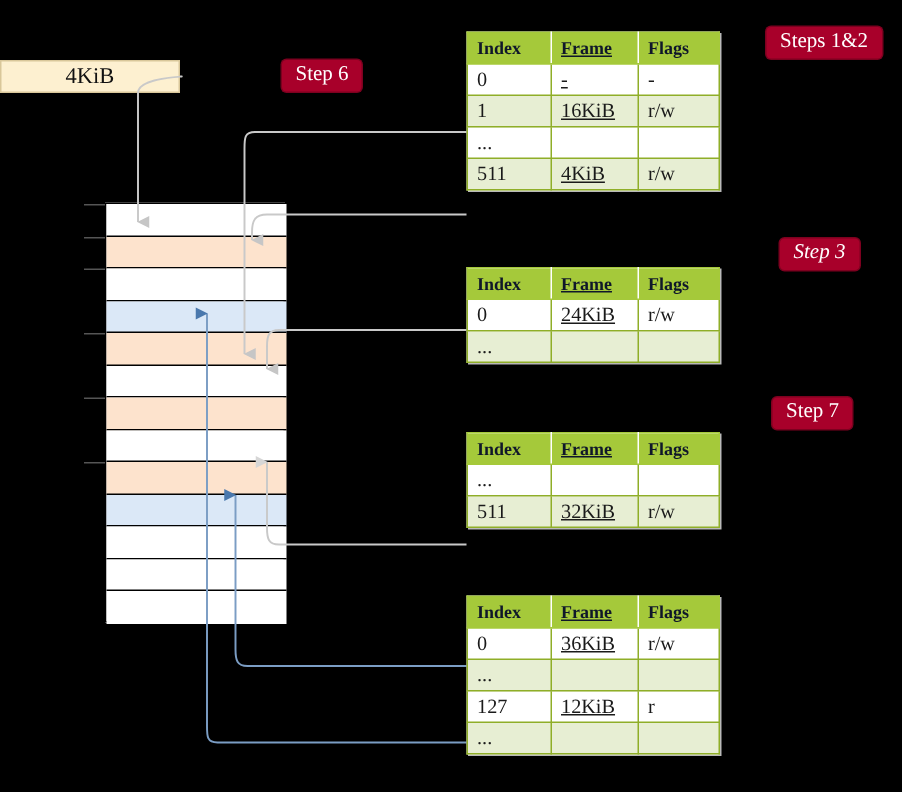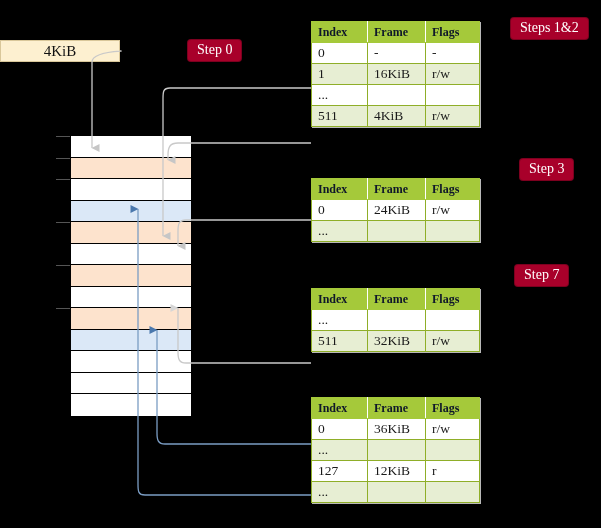--- a/index.html
+++ b/index.html
@@ -84,21 +84,21 @@
     color:#0f172a;
     font-weight:bold;
     font-size:12px;
     border:1px solid #a5c93a;
     border-right:1px solid #ffffff;
   }
   .ptable th:last-child{border-right:1px solid #a5c93a;margin-top:24px;}
   .ptable tr.alt td{background:#e7eed3;}
   .ptable td.hl{background:#fdf7a8;}
   .col-index{width:56px;}
-  .col-frame{width:58px;}
+  .col-frame{width:58px;text-decoration:underline;}
   .col-flags{width:54px;}
 
   
   svg.wires{position:absolute;left:0;top:0;width:601px;height:528px;pointer-events:none;}
 </style>
 </head>
 <body>
 
 <div class="stage">
 
@@ -161,23 +161,23 @@
     <g>
       <path d="M311,444 L165,444 C158,444 157,440 157,433 L157,330" fill="none" stroke="#7b9dc4" stroke-width="1.3" marker-end="url(#arrBlueUp)"></path>
     </g>
 
     <g>
       <path d="M311,495 L145,495 C138,495 138,491 138,484 L138,209" fill="none" stroke="#7b9dc4" stroke-width="1.3" marker-end="url(#arrBlueUp)"></path>
     </g>
   </svg>
 
   <div id="badge-layer">
-      <div class="badge" style="left: 188px; top: 40px;">Step 0</div>
+      <div class="badge" style="left: 188px; top: 40px;">Step 6</div>
       <div class="badge" style="left: 511px; top: 18px;">Steps 1&amp;2</div>
-      <div class="badge" style="left: 520px; top: 159px;">Step 3</div>
+      <div class="badge" style="left: 520px; top: 159px; font-style: italic;">Step 3</div>
       <div class="badge" style="left: 515px; top: 265px;">Step 7</div>
     </div>
   <div id="table-layer">
       <table class="ptable" style="left: 311px; top: 21px;">
         <thead>
           <tr>
             <th class="col-index">Index</th>
             <th class="col-frame">Frame</th>
             <th class="col-flags">Flags</th>
           </tr>

